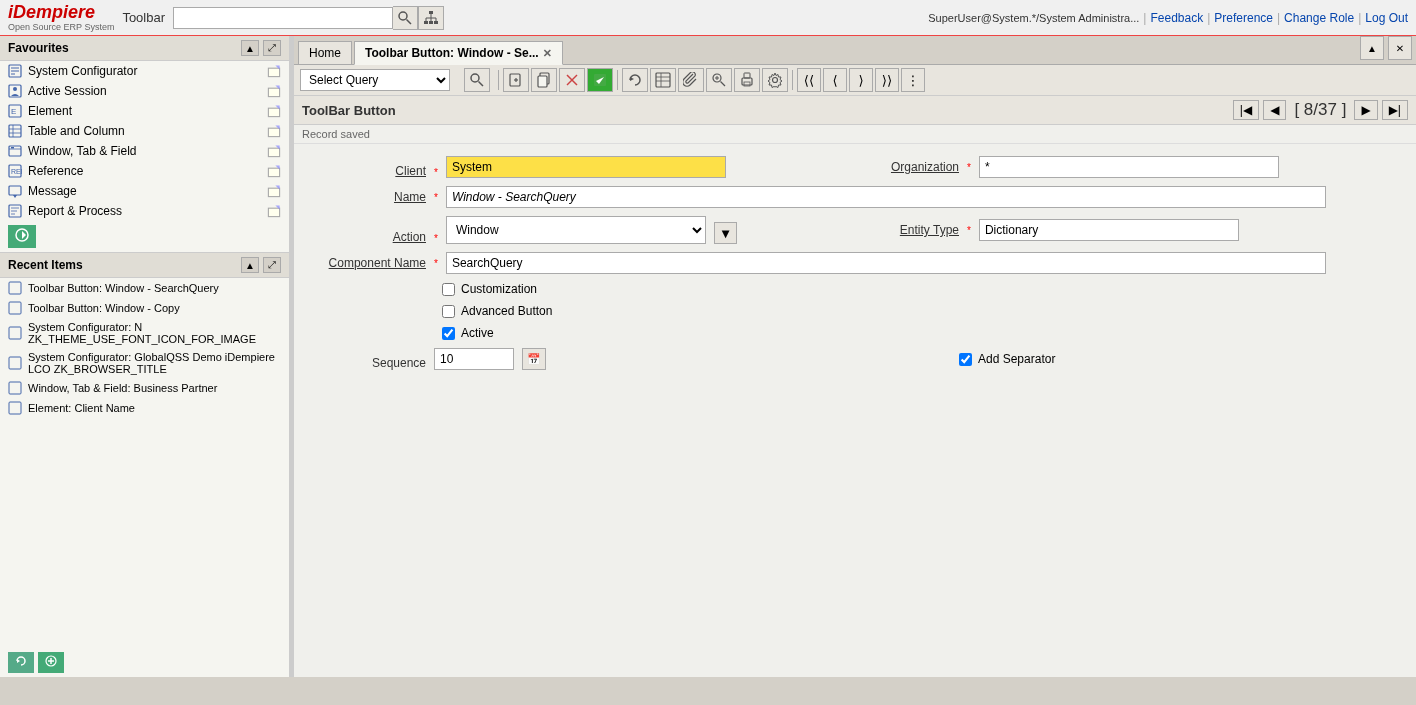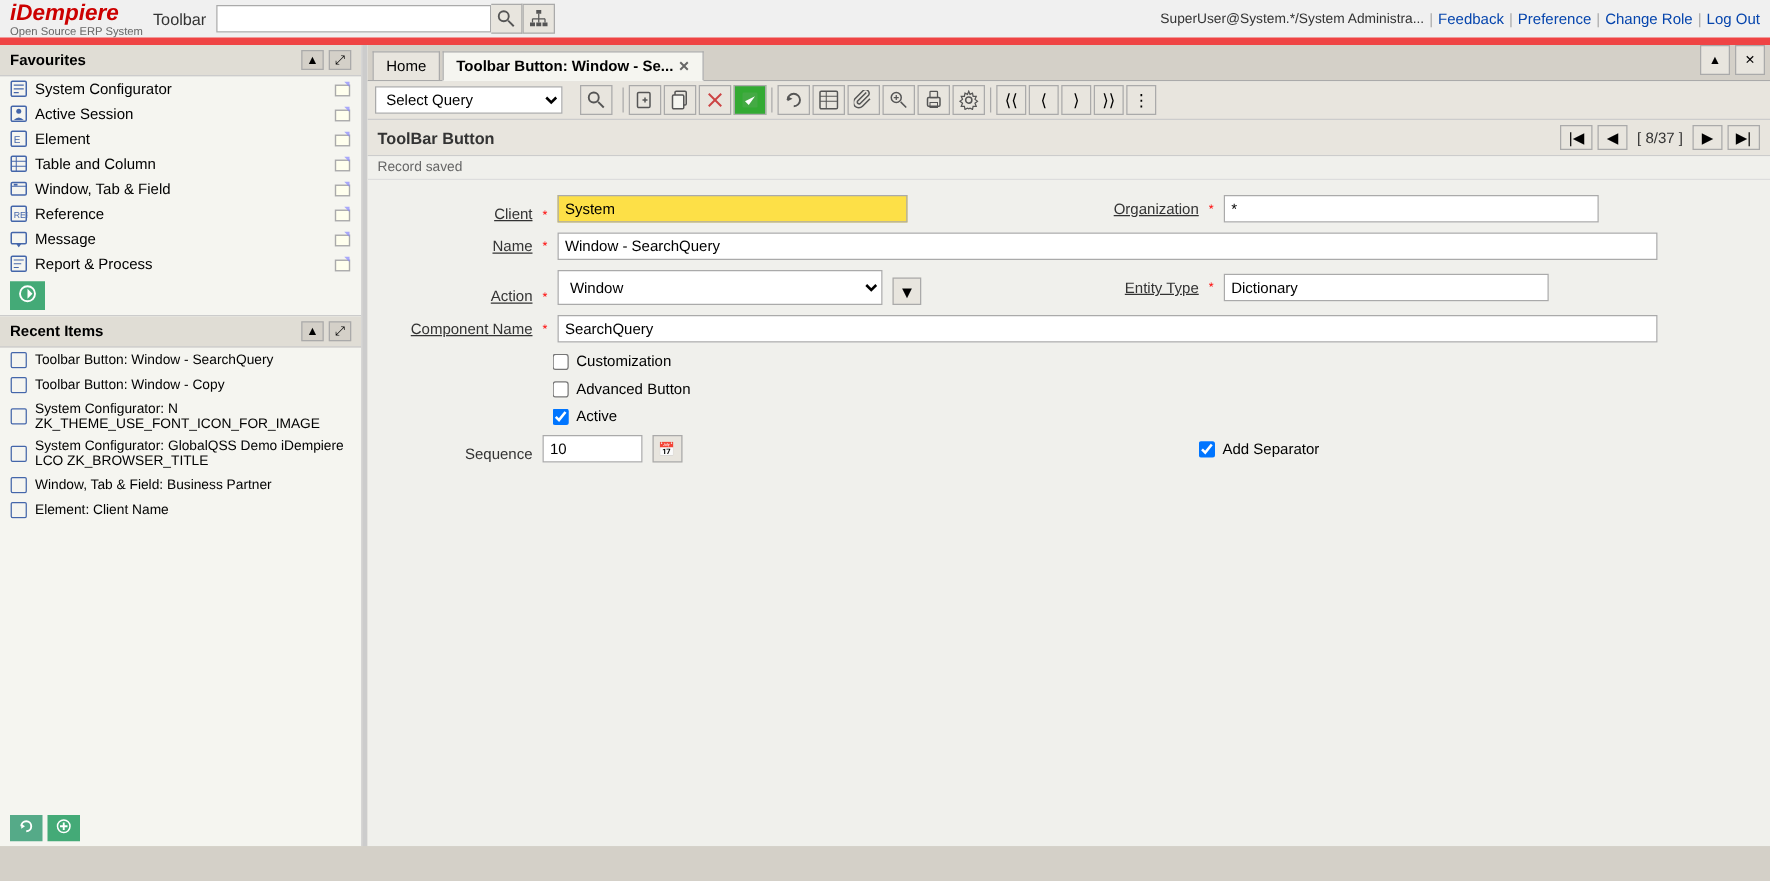--- a/index.html
+++ b/index.html
@@ -1,21 +1,21 @@
 <!DOCTYPE html>
 <html><head>
   <meta charset="utf-8">
   <style>
     * { box-sizing: border-box; margin: 0; padding: 0; }
     body { font-family: Arial, sans-serif; font-size: 12px; background: #d4d0c8; overflow: hidden; }
 
     
     .top-bar {
       background: #f0f0f0;
-      border-bottom: 6px solid #ef4444;
+      border-bottom: 1px solid #ef4444;
       display: flex;
       align-items: center;
       justify-content: space-between;
       padding: 4px 8px;
       height: 36px;
     }
     .top-bar-left { display: flex; align-items: center; gap: 8px; }
     .logo { display: flex; align-items: center; gap: 4px; }
     .logo-text { color: #c00; font-size: 18px; font-weight: bold; font-style: italic; }
     .logo-sub { font-size: 9px; color: #666; line-height: 1.1; }
@@ -192,21 +192,21 @@
     }
     .record-title { font-weight: bold; font-size: 13px; color: #333; }
     .record-nav { display: flex; align-items: center; gap: 4px; }
     .nav-btn {
       border: 1px solid #aaa;
       background: #e8e5de;
       padding: 2px 6px;
       cursor: pointer;
       font-size: 12px;
     }
-    .record-count { font-size: 12px; color: #333; margin: 0 4px; }
+    .record-count { font-size: 17px; color: #333; margin: 0 4px; }
 
     
     .record-status {
       background: #f0f0ec;
       padding: 3px 8px;
       font-size: 11px;
       color: #666;
       border-bottom: 1px solid #ddd;
     }
 
@@ -630,21 +630,21 @@
         <div class="form-col2">
           <label class="form-label required" style="text-align:right;width:100px;text-decoration:underline;">Organization</label>
           <span style="color:red;font-size:10px;">*</span>
           <input class="form-input" type="text" value="*" style="width: 300px;">
         </div>
       </div>
 
       <div class="form-row">
         <label class="form-label required" style="text-decoration:underline;">Name</label>
         <span style="color:red;font-size:10px;">*</span>
-        <input class="form-input form-input-full" type="text" value="Window - SearchQuery" style="width: 880px;">
+        <input class="form-input form-input-full" type="text" value="Window - SearchQuery" style="width: 880px; font-style: italic;">
       </div>
 
       <div class="form-row">
         <div class="form-col">
           <label class="form-label required" style="text-decoration:underline;">Action</label>
           <span style="color:red;font-size:10px;">*</span>
           <select class="form-input" style="width:260px;height:28px;">
             <option>Window</option>
           </select>
           <button class="dropdown-btn">▼</button>

